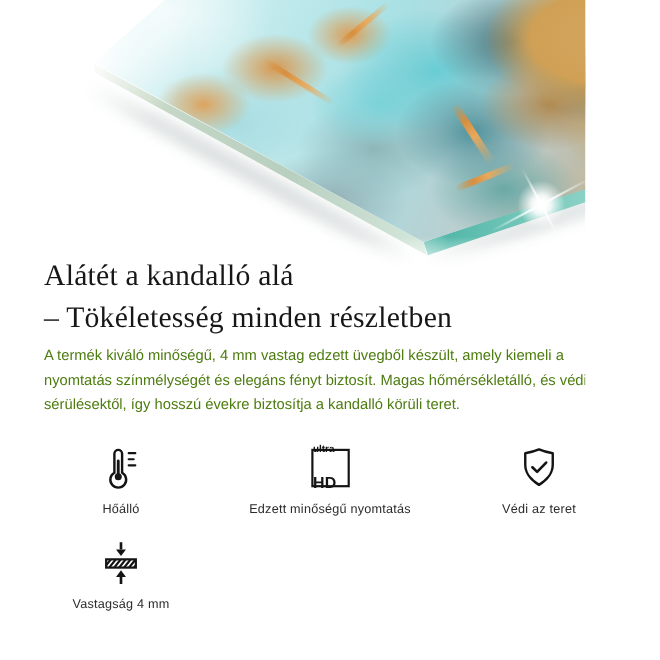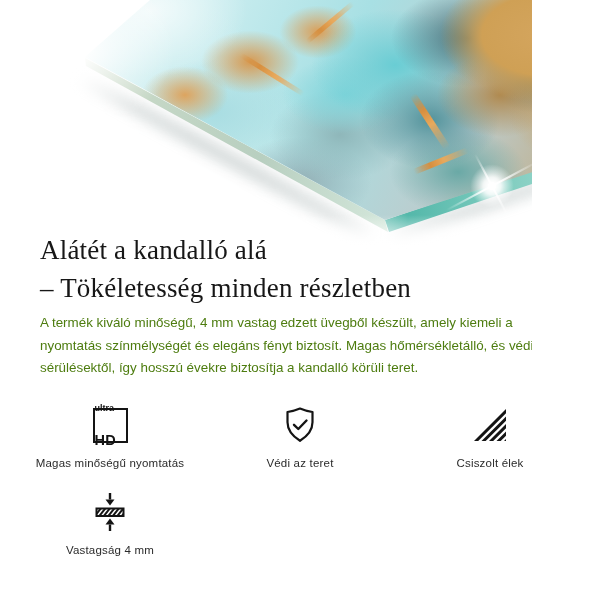--- a/index.html
+++ b/index.html
@@ -121,54 +121,55 @@
 
   <h1 class="heading" style="margin:0;">
     <div>Alátét a kandalló alá</div>
     <div>– Tökéletesség minden részletben</div>
   </h1>
 
   <p class="paragraph" style="margin:0;">A termék kiváló minőségű, 4 mm vastag edzett üvegből készült, amely kiemeli a nyomtatás színmélységét és elegáns fényt biztosít. Magas hőmérsékletálló, és védi a sérülésektől, így hosszú évekre biztosítja a kandalló körüli teret.</p>
 
   <div class="features">
 
+    <div class="feature">
+      <div class="icon-wrap">
+        <svg class="fi" width="44" height="44" viewBox="0 0 44 44" fill="none" stroke="#141414" stroke-width="2.2" stroke-linecap="round">
+          <path d="M16 9.5 a3.5 3.5 0 0 1 7 0 v17.3 a7.2 7.2 0 1 1 -7 0 z"></path>
+          <line x1="19.5" y1="16" x2="19.5" y2="29" stroke-width="2.6"></line>
+          <circle cx="19.5" cy="30.5" r="3.2" fill="#141414" stroke="none"></circle>
+          <line x1="29" y1="9" x2="35" y2="9" stroke-width="2"></line>
+          <line x1="29" y1="14.5" x2="33.5" y2="14.5" stroke-width="2"></line>
+          <line x1="29" y1="20" x2="35" y2="20" stroke-width="2"></line>
+        </svg>
+      </div>
+      <div class="feature-label">Hőálló</div>
+    </div>
 
     <div class="feature">
       <div class="icon-wrap">
         <div class="uhd-box">
           <span class="uhd-top">ultra</span>
           <span class="uhd-hd">HD</span>
         </div>
       </div>
-      <div class="feature-label">Magas minőségű nyomtatás</div>
+      <div class="feature-label">Edzett minőségű nyomtatás</div>
     </div>
 
     <div class="feature">
       <div class="icon-wrap">
         <svg class="fi" width="44" height="44" viewBox="0 0 44 44" fill="none" stroke="#141414" stroke-width="2.2" stroke-linecap="round" stroke-linejoin="round">
           <path d="M22 5.5 C26 7.2 30.5 8.3 34.5 9 V19.2 C34.5 28.6 28.4 33.7 22 37.8 C15.6 33.7 9.5 28.6 9.5 19.2 V9 C13.5 8.3 18 7.2 22 5.5 Z"></path>
           <path d="M16 21.8 L20.3 26 L28.5 17.5" stroke-width="2.4"></path>
         </svg>
       </div>
       <div class="feature-label">Védi az teret</div>
     </div>
 
 
-    <div class="feature">
-      <div class="icon-wrap">
-        <svg class="fi" width="44" height="44" viewBox="0 0 44 44" fill="#141414" stroke="none">
-          <polygon points="6,38 38,6 38,10.2 10.2,38"></polygon>
-          <polygon points="13.5,38 38,13.5 38,17.7 17.7,38"></polygon>
-          <polygon points="21,38 38,21 38,25.2 25.2,38"></polygon>
-          <polygon points="28.5,38 38,28.5 38,32.7 32.7,38"></polygon>
-          <polygon points="36,38 38,36 38,38"></polygon>
-        </svg>
-      </div>
-      <div class="feature-label">Csiszolt élek</div>
-    </div>
 
     <div class="feature">
       <div class="icon-wrap">
         <svg class="fi" width="44" height="44" viewBox="0 0 44 44" fill="none">
           <defs>
             <clipPath id="barclip">
                 <rect x="8.5" y="18.5" width="27" height="7.5"></rect>
               </clipPath>
           </defs>
           <g clip-path="url(#barclip)" stroke="#141414" stroke-width="2">

